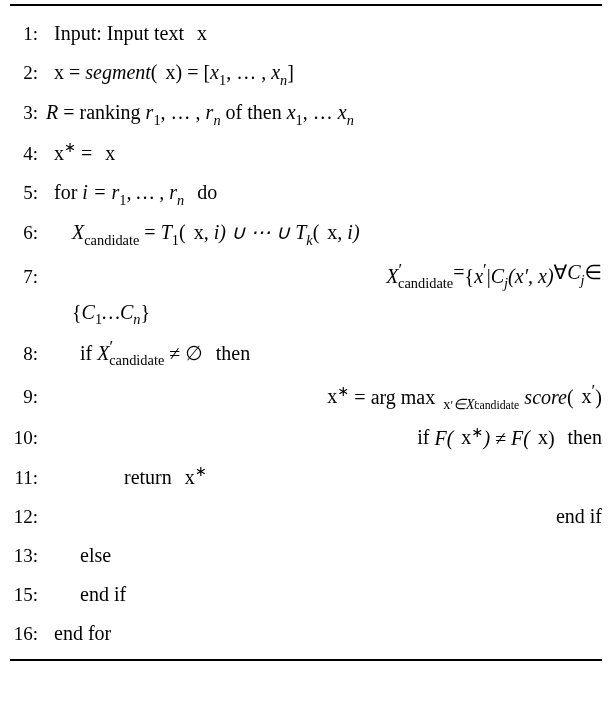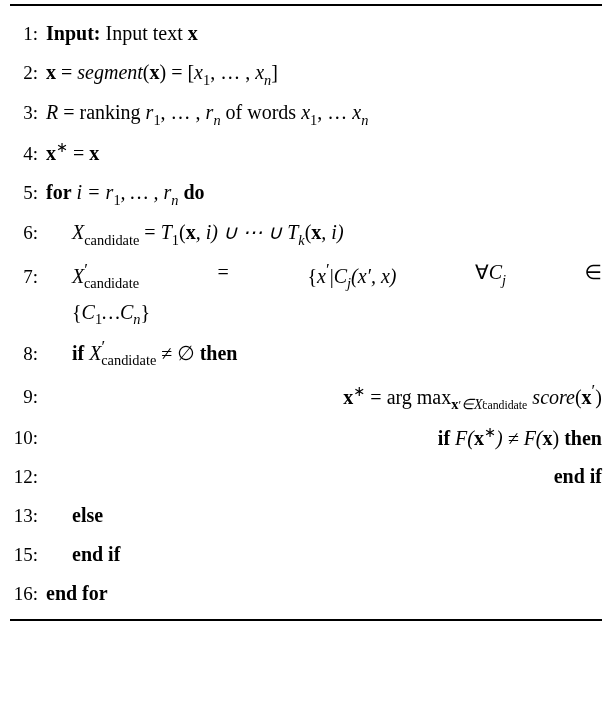--- a/index.html
+++ b/index.html
@@ -33,27 +33,27 @@
     .lineno {
       width: 36px;
       text-align: right;
       padding-right: 8px;
       font-size: 19px;
     }
     .linecontent { flex: 1; }
     .ind1 { padding-left: 26px; }
     .ind2 { padding-left: 52px; text-align: right; }
     .ind3 { padding-left: 78px; }
-    .bold { font-weight: bold; }
+    .bold { font-weight: normal; margin-left: 8px; }
     .ital { font-style: italic; }
     .math { font-family: "Times New Roman", Times, serif; }
     .sub { font-size: 0.72em; vertical-align: sub; position: relative; top: 0.05em; }
     .sup { font-size: 0.72em; vertical-align: super; }
     .prime { font-size: 0.85em; }
-    .just { display: flex; justify-content: space-between; width: 100%; gap: 44px; }
+    .just { display: flex; justify-content: flex-end; width: 100%; }
     .just > span { white-space: nowrap; }
     .just .mid { flex: 0 0 auto; }
   </style>
 </head>
 <body>
 
 <div class="algo-box">
 
 
   <div class="algo-body">
@@ -68,21 +68,21 @@
     <div class="line">
       <div class="lineno">2:</div>
       <div class="linecontent math">
         <span class="bold">x</span><span> = </span><span class="ital">segment</span><span>(</span><span class="bold">x</span><span>) = [</span><span class="ital">x</span><span class="sub">1</span><span>, … , </span><span class="ital">x</span><span class="sub ital">n</span><span>]</span>
       </div>
     </div>
 
     <div class="line">
       <div class="lineno">3:</div>
       <div class="linecontent math">
-        <span class="ital">R</span><span> = ranking </span><span class="ital">r</span><span class="sub">1</span><span>, … , </span><span class="ital">r</span><span class="sub ital">n</span><span> of words </span><span class="ital">x</span><span class="sub">1</span><span>, … </span><span class="ital">x</span><span class="sub ital">n</span>
+        <span class="ital">R</span><span> = ranking </span><span class="ital">r</span><span class="sub">1</span><span>, … , </span><span class="ital">r</span><span class="sub ital">n</span><span> of then </span><span class="ital">x</span><span class="sub">1</span><span>, … </span><span class="ital">x</span><span class="sub ital">n</span>
       </div>
     </div>
 
     <div class="line">
       <div class="lineno">4:</div>
       <div class="linecontent math">
         <span class="bold">x</span><span class="sup">∗</span><span> = </span><span class="bold">x</span>
       </div>
     </div>
 
@@ -134,20 +134,26 @@
       </div>
     </div>
 
     <div class="line">
       <div class="lineno">10:</div>
       <div class="linecontent math ind2">
         <span class="bold">if</span><span class="ital"> F(</span><span class="bold">x</span><span class="sup">∗</span><span class="ital">) ≠ F(</span><span class="bold">x</span><span>) </span><span class="bold">then</span>
       </div>
     </div>
 
+    <div class="line">
+      <div class="lineno">11:</div>
+      <div class="linecontent math ind3">
+        <span>return </span><span class="bold">x</span><span class="sup">∗</span>
+      </div>
+    </div>
 
     <div class="line">
       <div class="lineno">12:</div>
       <div class="linecontent ind2">
         <span class="bold">end if</span>
       </div>
     </div>
 
     <div class="line">
       <div class="lineno">13:</div>

